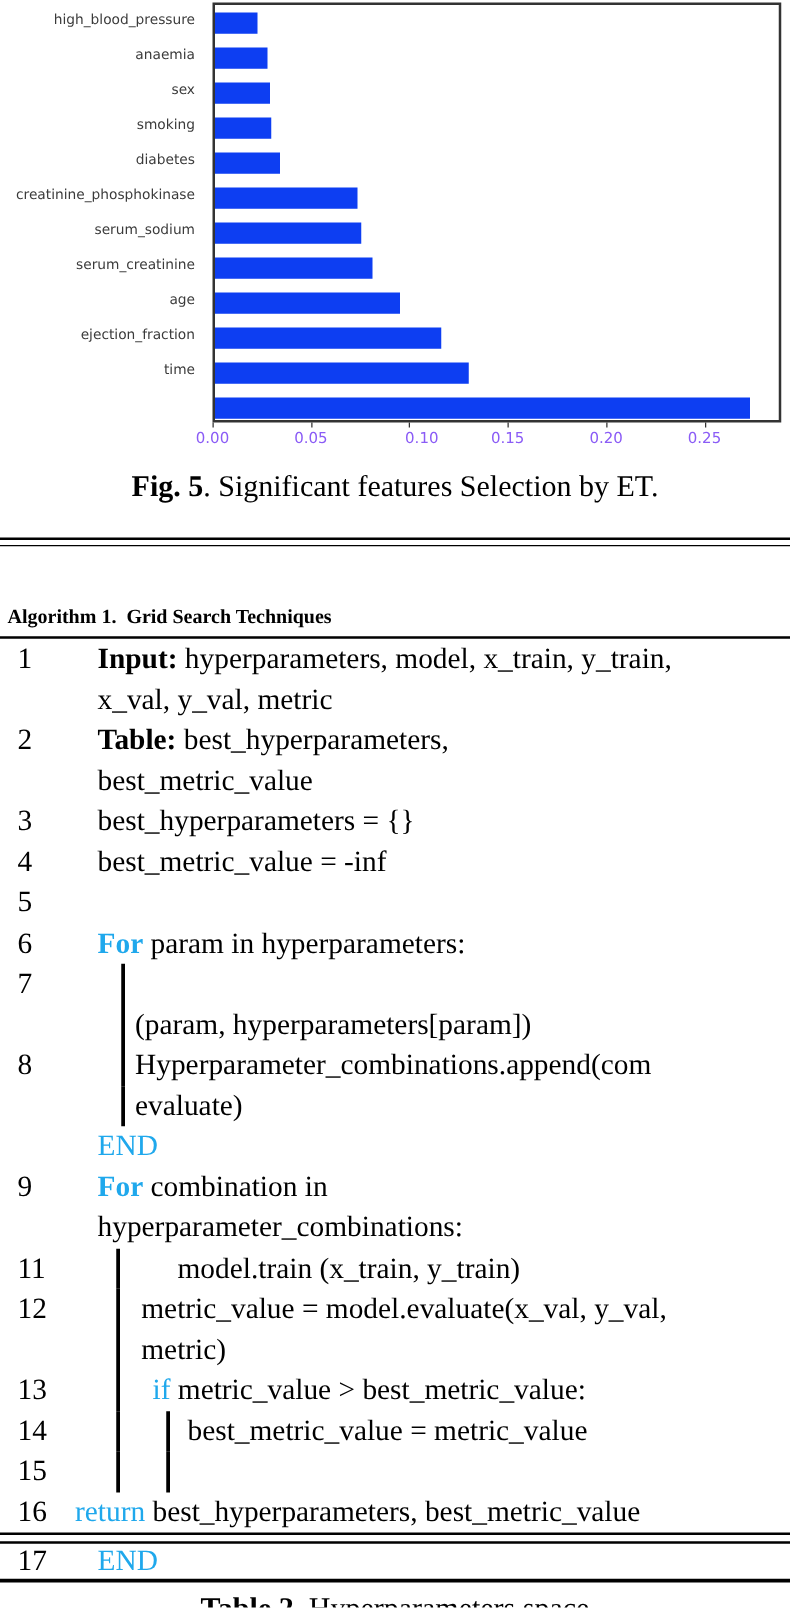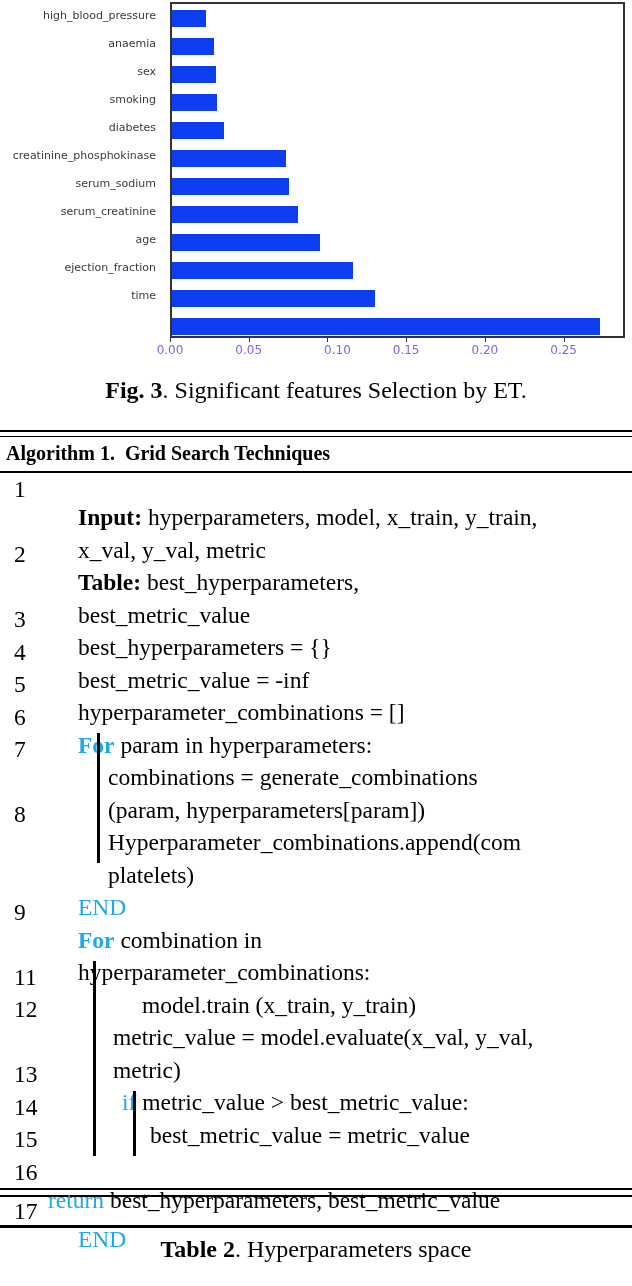--- a/index.html
+++ b/index.html
@@ -33,30 +33,30 @@
 
   #fig-caption { margin-top:14px; text-align:center; font-size:24px; }
 
   
   #algorithm { margin-top:26px; }
   .rule-double-top { height:4px; border-top:2.5px solid #000; border-bottom:1.5px solid #000; }
   .rule-single { border-top:2.5px solid #000; height:0; }
   .rule-double-mid { height:5px; border-top:2px solid #000; border-bottom:2px solid #000; }
   .rule-final { border-top:3px solid #000; height:0; }
   #alg-header {
-    font-size:20px; font-weight:bold; padding:5px 0 6px 6px; white-space:pre;
+    font-size:16px; font-weight:bold; padding:5px 0 6px 6px; white-space:pre;margin-top:43px;
   }
   #alg-body { position:relative; }
   .alg-row {
     position:relative; height:32.5px; line-height:32.5px; font-size:23.5px;
     white-space:nowrap;
   }
   .alg-num { position:absolute; left:14px; top:0; }
   .alg-bar { position:absolute; top:0; bottom:0; width:2.5px; background:#000; }
-  .alg-text { position:absolute; top:0;margin-top:28px; }
+  .alg-text { position:absolute; top:0; }
   .seg-b  { font-weight:bold; }
   .seg-k  { }
   .seg-kb { font-weight:bold; }
   #alg-footer-row { height:28px; line-height:28px; }
   #alg-footer-row .alg-text { line-height:28px; }
 
   
   #table-caption { margin-top:8px; text-align:center; font-size:24px; white-space:nowrap; }
 </style>
 </head>
@@ -124,21 +124,21 @@
       <div class="x-tick-mark" style="left: 51.9%;"></div>
       <div class="x-tick-label" style="left: 51.9%;">0.15</div>
       <div class="x-tick-mark" style="left: 69.2%;"></div>
       <div class="x-tick-label" style="left: 69.2%;">0.20</div>
       <div class="x-tick-mark" style="left: 86.51%;"></div>
       <div class="x-tick-label" style="left: 86.51%;">0.25</div>
     </div>
 </div>
 
 <div id="fig-caption">
-  <b>Fig. 3</b><span>. Significant features Selection by ET.</span>
+  <b>Fig. 5</b><span>. Significant features Selection by ET.</span>
 </div>
 
 <div id="algorithm">
   <div class="rule-double-top"></div>
   <div id="alg-header">Algorithm 1.  Grid Search Techniques</div>
   <div class="rule-single"></div>
   <div id="alg-body">
       <div class="alg-row">
         <span class="alg-num">1</span>
         <span class="alg-text" style="left: 78px;"><span class="seg-b">Input: </span><span class="">hyperparameters, model, x_train, y_train,</span></span>
@@ -156,43 +156,41 @@
       <div class="alg-row">
         <span class="alg-num">3</span>
         <span class="alg-text" style="left: 78px;"><span class="">best_hyperparameters = {}</span></span>
       </div>
       <div class="alg-row">
         <span class="alg-num">4</span>
         <span class="alg-text" style="left: 78px;"><span class="">best_metric_value = -inf</span></span>
       </div>
       <div class="alg-row">
         <span class="alg-num">5</span>
-        <span class="alg-text" style="left: 78px;"><span class="">hyperparameter_combinations = []</span></span>
       </div>
       <div class="alg-row">
         <span class="alg-num">6</span>
         <span class="alg-text" style="left: 78px;"><span class="seg-kb" style="color: rgb(31, 168, 236);">For</span><span class=""> param in hyperparameters:</span></span>
       </div>
       <div class="alg-row">
         <span class="alg-num">7</span>
         <span class="alg-bar" style="left: 97px;"></span>
-        <span class="alg-text" style="left: 108px;"><span class="">combinations = generate_combinations</span></span>
       </div>
       <div class="alg-row">
         <span class="alg-bar" style="left: 97px;"></span>
         <span class="alg-text" style="left: 108px;"><span class="">(param, hyperparameters[param])</span></span>
       </div>
       <div class="alg-row">
         <span class="alg-num">8</span>
         <span class="alg-bar" style="left: 97px;"></span>
         <span class="alg-text" style="left: 108px;"><span class="">Hyperparameter_combinations.append(com</span></span>
       </div>
       <div class="alg-row">
         <span class="alg-bar" style="left: 97px;"></span>
-        <span class="alg-text" style="left: 108px;"><span class="">platelets)</span></span>
+        <span class="alg-text" style="left: 108px;"><span class="">evaluate)</span></span>
       </div>
       <div class="alg-row">
         <span class="alg-text" style="left: 78px;"><span class="seg-k" style="color: rgb(31, 168, 236);">END</span></span>
       </div>
       <div class="alg-row">
         <span class="alg-num">9</span>
         <span class="alg-text" style="left: 78px;"><span class="seg-kb" style="color: rgb(31, 168, 236);">For</span><span class=""> combination in</span></span>
       </div>
       <div class="alg-row">
         <span class="alg-text" style="left: 78px;"><span class="">hyperparameter_combinations:</span></span>
@@ -222,21 +220,21 @@
         <span class="alg-bar" style="left: 133px;"></span>
         <span class="alg-text" style="left: 150px;"><span class="">best_metric_value = metric_value</span></span>
       </div>
       <div class="alg-row">
         <span class="alg-num">15</span>
         <span class="alg-bar" style="left: 93px;"></span>
         <span class="alg-bar" style="left: 133px;"></span>
       </div>
       <div class="alg-row">
         <span class="alg-num">16</span>
-        <span class="alg-text" style="left: 48px;"><span class="seg-k" style="color: rgb(31, 168, 236);">return</span><span class=""> best_hyperparameters, best_metric_value</span></span>
+        <span class="alg-text" style="left: 60px;"><span class="seg-k" style="color: rgb(31, 168, 236);">return</span><span class=""> best_hyperparameters, best_metric_value</span></span>
       </div>
     </div>
   <div class="rule-double-mid"></div>
   <div id="alg-footer">
       <div class="alg-row" id="alg-footer-row">
         <span class="alg-num">17</span>
         <span class="alg-text" style="left: 78px;"><span class="seg-k" style="color: rgb(31, 168, 236);">END</span></span>
       </div>
     </div>
   <div class="rule-final"></div>

